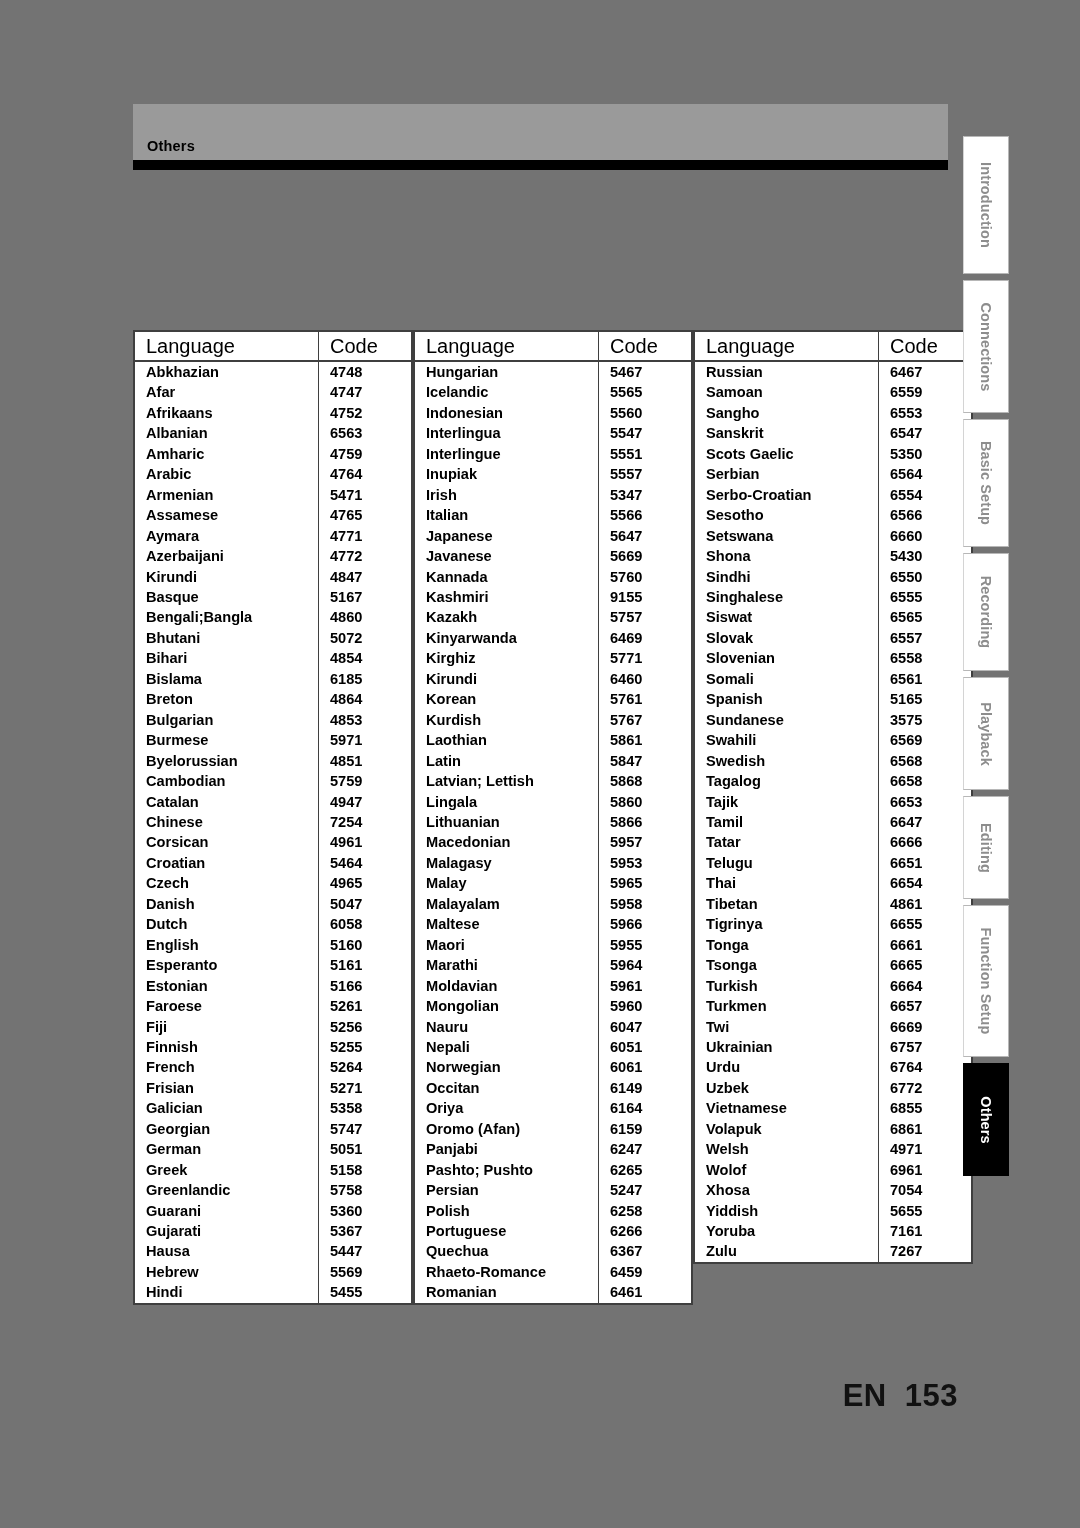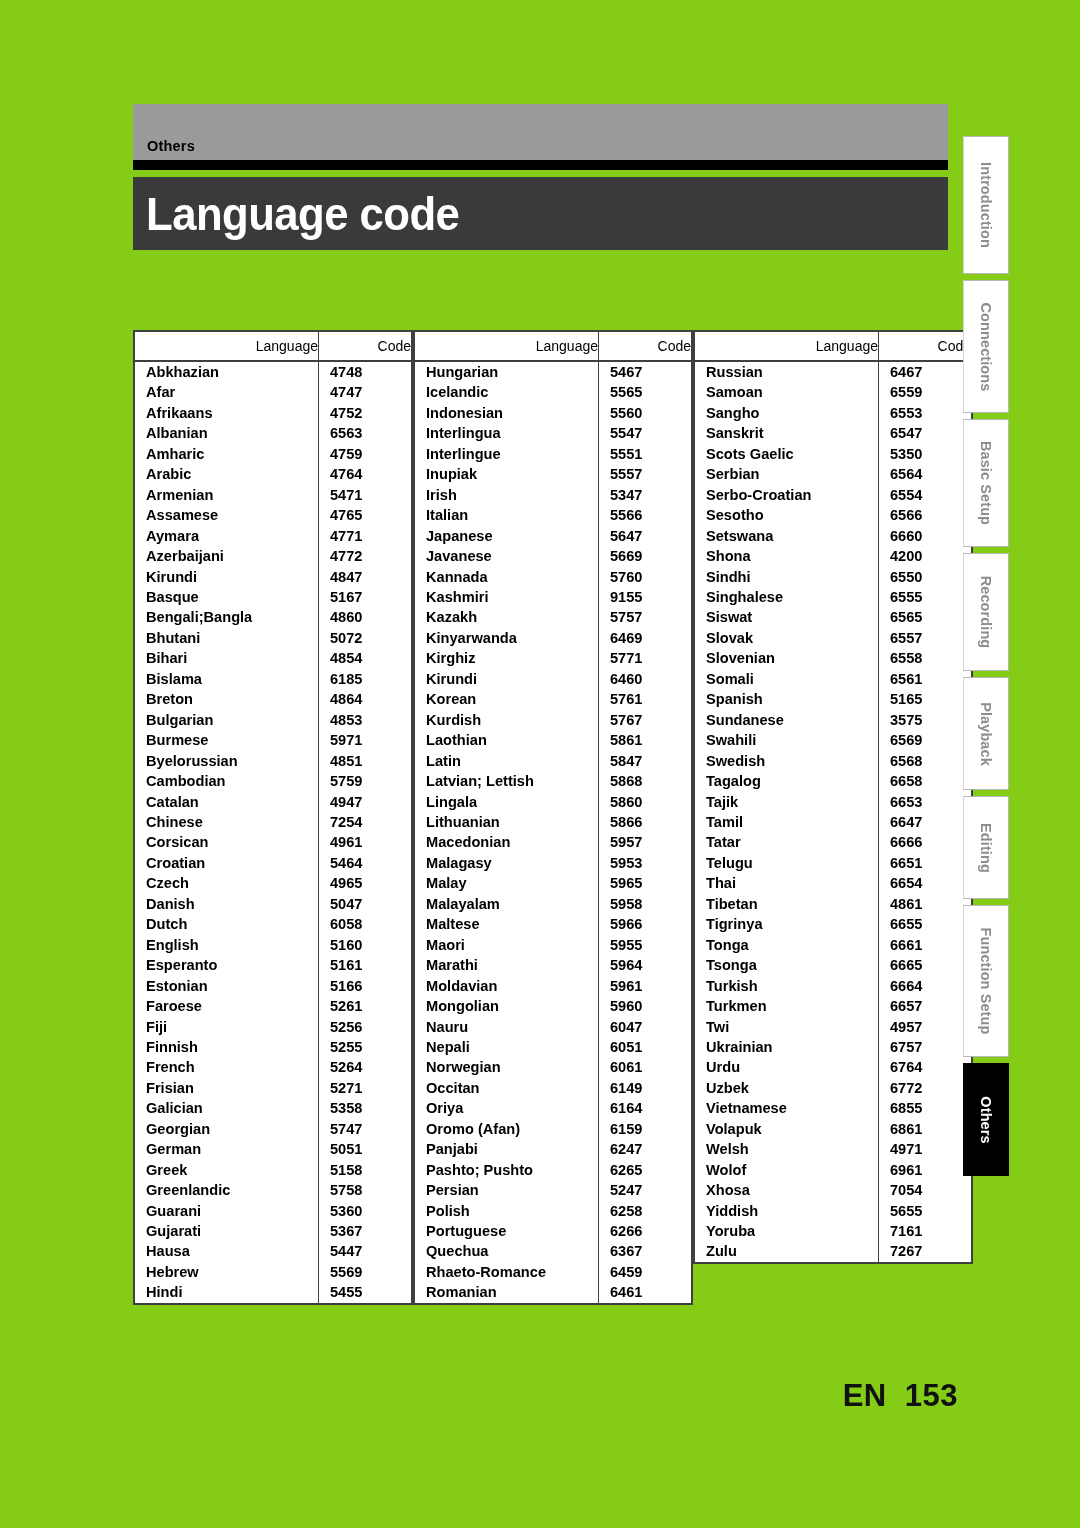--- a/index.html
+++ b/index.html
@@ -12,21 +12,21 @@
     height: 1528px;
     position: relative;
     font-family: "Liberation Sans", sans-serif;
     overflow: hidden;
   }
 
   
   #page {
     position: absolute;
     inset: 0;
-    background: #84cc16;
+    background: #737373;
   }
 
   
   #chapter-bar {
     position: absolute;
     left: 133px;
     top: 104px;
     width: 815px;
     height: 56px;
     background: #9a9a9a;
@@ -90,25 +90,24 @@
     margin: 0;
     height: 20.45px;
     line-height: 20.45px;
     font-size: 14.6px;
     vertical-align: middle;
     white-space: nowrap;
     overflow: hidden;
   }
   .lang-table th {
     font-weight: normal;
-    font-size: 14px;
+    font-size: 20px;
     height: 28px;
     line-height: 28px;
     border-bottom: 2.5px solid #3f3f3f;
-    text-align: right;
   }
   .col-lang { width: 172px; padding-left: 11px !important; text-align: left; }
   .col-code { width: 81px;  padding-left: 11px !important; text-align: left;
               border-left: 1.6px solid #3f3f3f; }
   .lang-table td { font-weight: bold; }
   .lang-table td.col-code { font-weight: bold; }
 
   
   #tab-strip {
     position: absolute;
@@ -161,23 +160,20 @@
 </head>
 <body>
 
 <div id="page">
 
   <div id="chapter-bar">
     <span id="chapter-bar-label">Others</span>
   </div>
   <div id="chapter-bar-rule"></div>
 
-  <div id="title-banner">
-    <h1 id="page-title">Language code</h1>
-  </div>
 
   <table class="lang-table" id="table-col-1">
     <thead>
       <tr>
         <th class="col-lang">Language</th>
         <th class="col-code">Code</th>
       </tr>
     </thead>
     <tbody>
         <tr>
@@ -601,21 +597,21 @@
         <tr>
           <td class="col-lang">Sesotho</td>
           <td class="col-code">6566</td>
         </tr>
         <tr>
           <td class="col-lang">Setswana</td>
           <td class="col-code">6660</td>
         </tr>
         <tr>
           <td class="col-lang">Shona</td>
-          <td class="col-code">4200</td>
+          <td class="col-code">5430</td>
         </tr>
         <tr>
           <td class="col-lang">Sindhi</td>
           <td class="col-code">6550</td>
         </tr>
         <tr>
           <td class="col-lang">Singhalese</td>
           <td class="col-code">6555</td>
         </tr>
         <tr>
@@ -693,21 +689,21 @@
         <tr>
           <td class="col-lang">Turkish</td>
           <td class="col-code">6664</td>
         </tr>
         <tr>
           <td class="col-lang">Turkmen</td>
           <td class="col-code">6657</td>
         </tr>
         <tr>
           <td class="col-lang">Twi</td>
-          <td class="col-code">4957</td>
+          <td class="col-code">6669</td>
         </tr>
         <tr>
           <td class="col-lang">Ukrainian</td>
           <td class="col-code">6757</td>
         </tr>
         <tr>
           <td class="col-lang">Urdu</td>
           <td class="col-code">6764</td>
         </tr>
         <tr>

